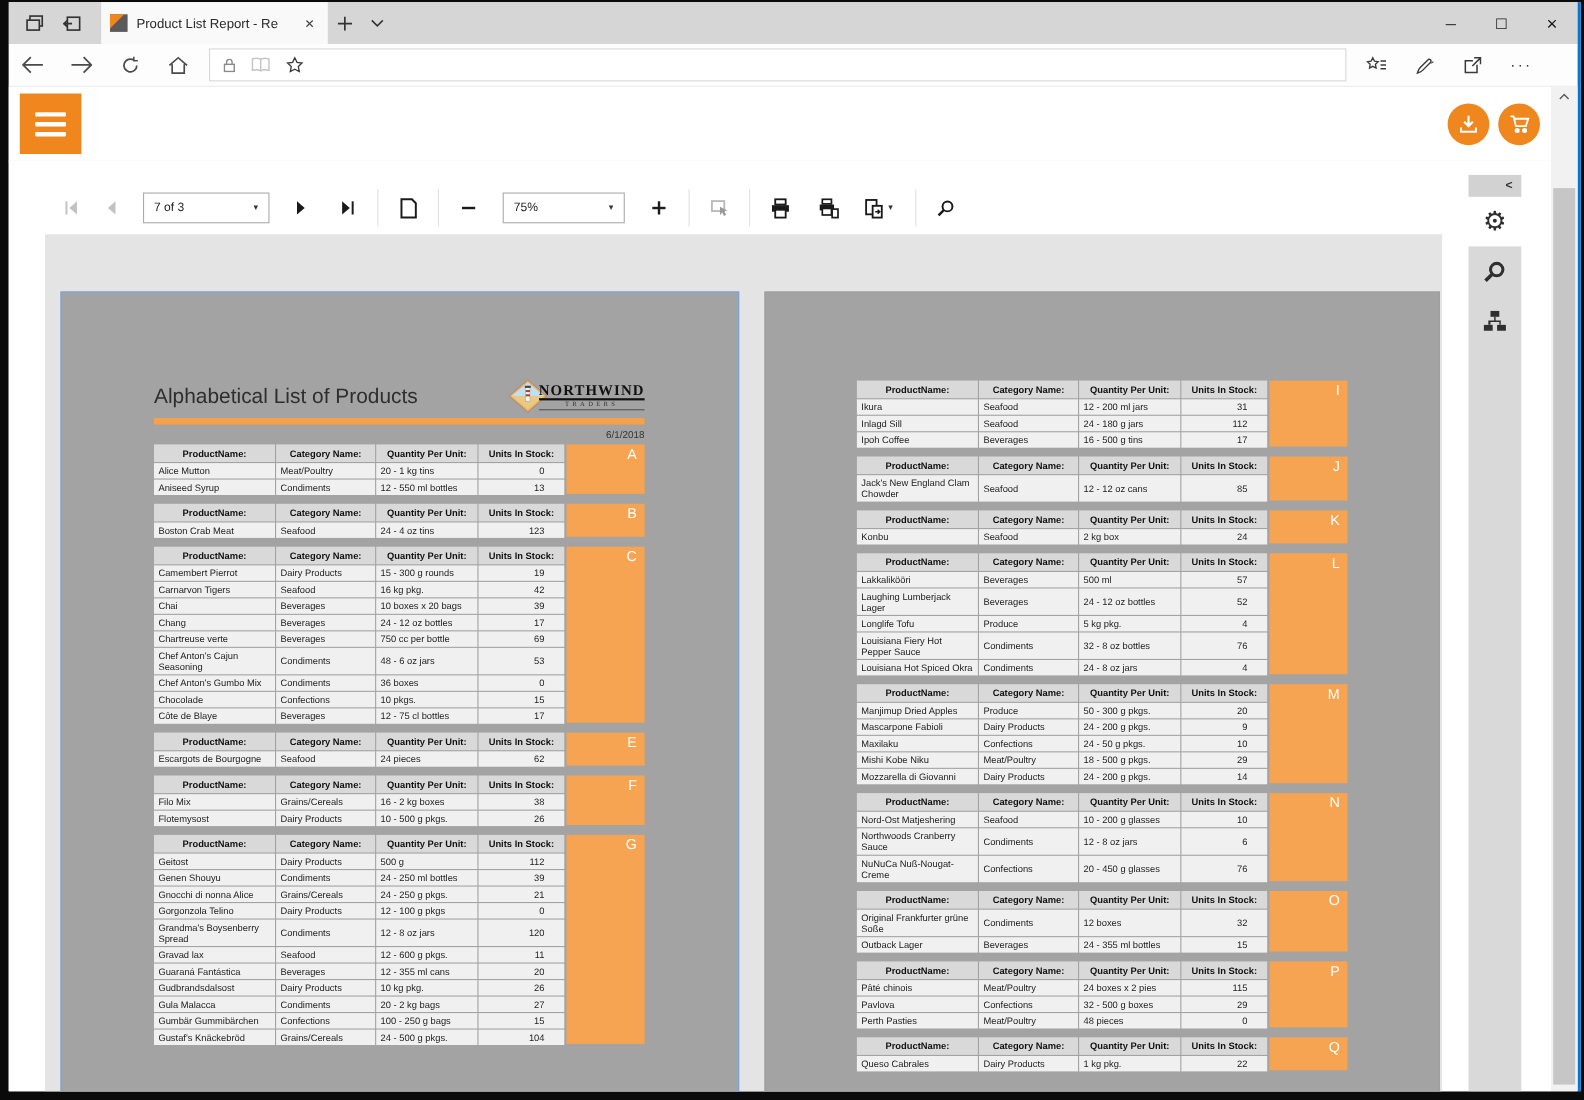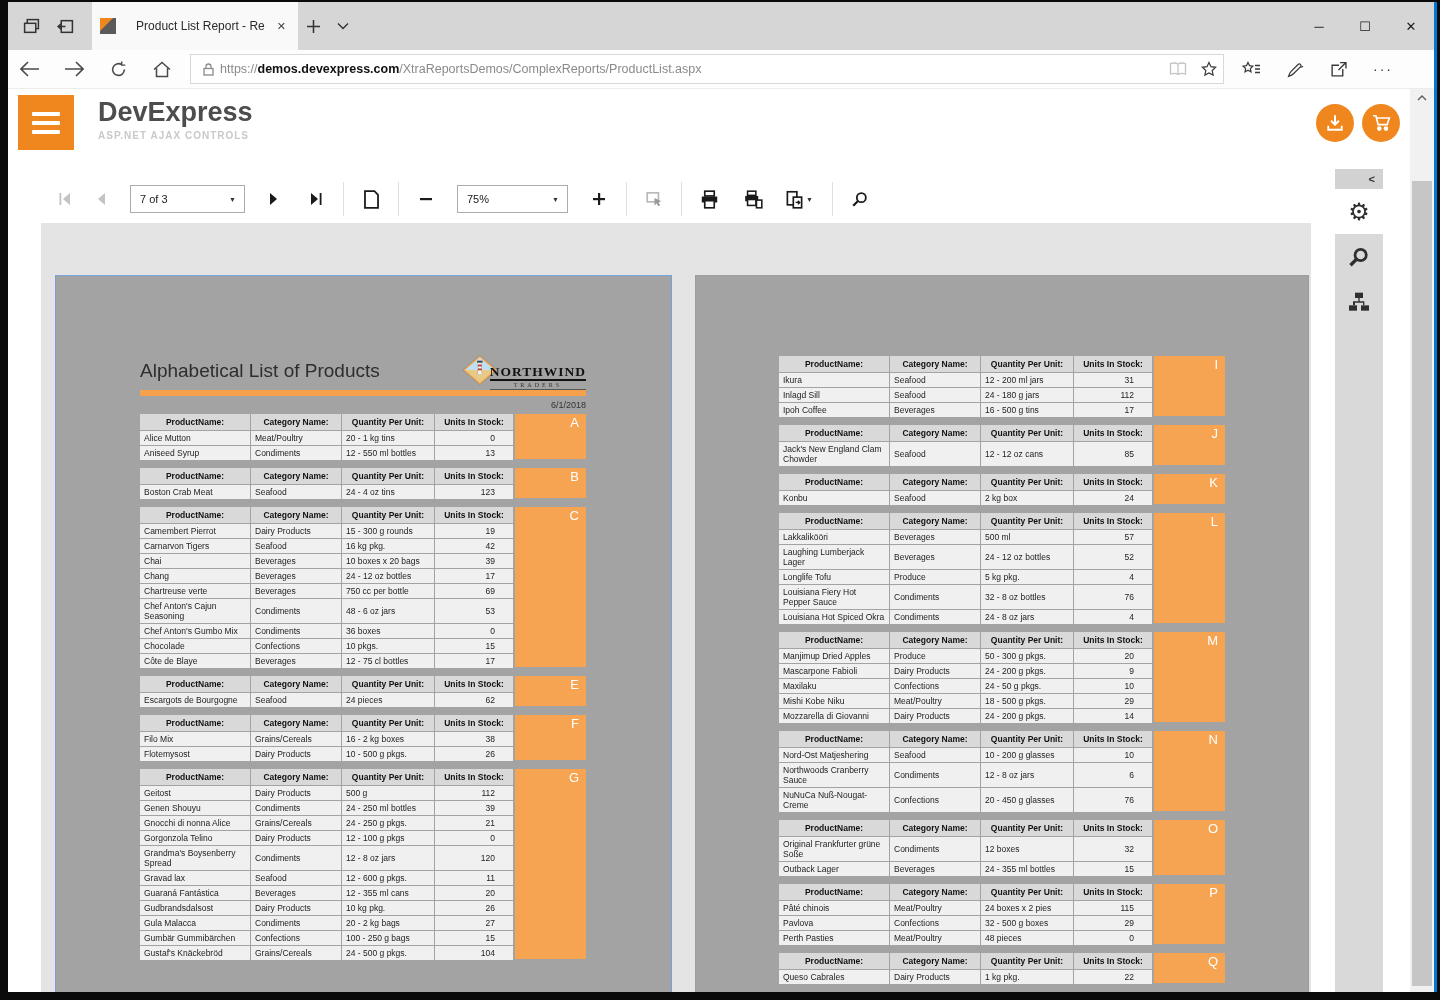--- a/index.html
+++ b/index.html
@@ -1,21 +1,21 @@
 <!DOCTYPE html>
 <html><head>
 <meta charset="utf-8">
 <style>
   html,body{margin:0;padding:0;}
   body{width:1440px;height:1000px;background:#0a0a0a;position:relative;overflow:hidden;
        font-family:"Liberation Sans", sans-serif; -webkit-font-smoothing:antialiased;}
   .window{position:absolute;left:8px;top:2px;width:1426px;height:990px;background:#fff;
           border-right:3px solid #0078D7;display:flex;flex-direction:column;}
   
-  .titlebar{height:48px;background:#d6d6d6;display:flex;align-items:stretch;flex:0 0 auto;text-align:right;}
+  .titlebar{height:38px;background:#d6d6d6;display:flex;align-items:stretch;flex:0 0 auto;}
   .tb-icon-btn{width:34px;display:flex;align-items:center;justify-content:center;color:#333;}
   .tab{width:190px;background:#f9f9f9;display:flex;align-items:center;padding:0 8px;gap:8px;margin-left:10px;}
   .tab-title{font-size:12px;color:#2b2b2b;white-space:nowrap;overflow:hidden;flex:1;}
   .tab-close{color:#444;font-size:11px;padding:2px 4px;}
   .favicon{width:16px;height:16px;background:#5a5a5a;position:relative;flex:0 0 auto;}
   .favicon:before{content:"";position:absolute;left:0;top:0;border-style:solid;border-width:13px 13px 0 0;border-color:#f0871e transparent transparent transparent;}
   .newtab,.tabchev{width:30px;display:flex;align-items:center;justify-content:center;color:#333;}
   .win-controls{margin-left:auto;display:flex;}
   .win-btn{width:46px;display:flex;align-items:center;justify-content:center;color:#1a1a1a;font-size:13px;}
   
@@ -45,21 +45,21 @@
   .vt-sep{width:1px;height:34px;background:#e0e0e0;margin:0 4px;}
   .vt-combo{width:104px;height:26px;border:1px solid #ababab;background:#fff;display:flex;align-items:center;font-size:11px;color:#222;padding-left:9px;position:relative;}
   .vt-combo .caret{position:absolute;right:8px;font-size:7px;color:#333;}
   .surface{position:absolute;left:33px;top:67px;width:1270px;bottom:0;background:#e4e4e4;overflow:hidden;}
   .rpt-page{position:absolute;top:40px;height:745px;background:#a3a3a3;overflow:hidden;margin-top:12px;}
   .page1{left:14px;width:615px;border:1px solid #76a3dc;}
   .page2{left:654px;width:612px;border:1px solid #9d9d9d;}
   .rpt-title{position:absolute;left:84px;top:84px;font-size:19px;color:#2e2e2e;}
   .rpt-rule{position:absolute;left:84px;top:114px;width:446px;height:6px;background:#f5a04a;}
   .rpt-date{position:absolute;left:84px;top:124px;width:446px;text-align:right;font-size:9px;color:#333;}
-  .logo{position:absolute;left:406px;top:74px;width:124px;height:40px;display:flex;align-items:flex-end;}
+  .logo{position:absolute;left:406px;top:74px;width:124px;height:40px;display:flex;align-items:center;}
   .logo-text{margin-left:-8px;}
   .logo-name{font-family:"Liberation Serif", serif;font-weight:bold;font-size:13.5px;color:#111;letter-spacing:1px;border-bottom:2px solid #111;line-height:15px;}
   .logo-sub{font-family:"Liberation Serif", serif;font-size:6px;color:#333;letter-spacing:3px;text-align:center;border-bottom:1px solid #555;line-height:8px;}
   .groups{position:absolute;width:446px;}
   .page1 .groups{left:84px;top:138px;}
   .page2 .groups{left:83px;top:80px;}
   .group{position:relative;width:446px;margin-bottom:8px;}
   .grp-table{width:402px;}
   .grp-row{display:grid;grid-template-columns:110px 90px 92px 78px;gap:1px;margin-bottom:1px;}
   .grp-row .cell{background:#f0f0f0;font-size:8.5px;color:#222;padding:2px 4px;line-height:10px;display:flex;align-items:center;}
@@ -145,21 +145,20 @@
           <path d="M1 8L9 1l8 7M3.5 6.8V15h11V6.8"></path>
         </svg>
     </div>
     <div class="addressbar">
       <span class="addr-lock">
         <svg width="11" height="13" viewBox="0 0 11 13" fill="none" stroke="#8a8a8a" stroke-width="1.3">
             <rect x="1" y="5.5" width="9" height="6.5"></rect>
             <path d="M3 5.5V3.5a2.5 2.5 0 0 1 5 0v2"></path>
           </svg>
       </span>
-      <span class="addr-text"><span>https://</span><b>demos.devexpress.com</b><span>/XtraReportsDemos/ComplexReports/ProductList.aspx</span></span>
       <span class="addr-right">
         <span>
           <svg width="18" height="14" viewBox="0 0 18 14" fill="none" stroke="#c4c4c4" stroke-width="1.3">
               <path d="M9 2C7 .8 4 .8 1.5 1.6V12c2.5-.8 5.5-.8 7.5.4 2-1.2 5-1.2 7.5-.4V1.6C14 .8 11 .8 9 2zM9 2v10.4"></path>
             </svg>
         </span>
         <span>
           <svg width="16" height="16" viewBox="0 0 16 16" fill="none" stroke="#3a3a3a" stroke-width="1.2">
               <path d="M8 1.5l2 4.2 4.6.6-3.4 3.2.9 4.6L8 11.9l-4.1 2.2.9-4.6L1.4 6.3 6 5.7z"></path>
             </svg>
@@ -190,24 +189,20 @@
   </div>
 
   <div class="content">
 
     <div class="site-header">
       <div class="hamburger">
           <span></span>
           <span></span>
           <span></span>
         </div>
-      <div class="brand">
-        <div class="brand-name">DevExpress</div>
-        <div class="brand-sub">ASP.NET AJAX CONTROLS</div>
-      </div>
       <div class="header-actions">
         <div class="circle-btn">
           <svg width="18" height="18" viewBox="0 0 16 16" fill="none" stroke="#fff" stroke-width="1.8">
               <path d="M8 1v8M4.5 6L8 9.5 11.5 6"></path>
               <path d="M2 10.5V14h12v-3.5" stroke-width="1.6"></path>
             </svg>
         </div>
         <div class="circle-btn">
           <svg width="19" height="18" viewBox="0 0 17 16" fill="none" stroke="#fff" stroke-width="1.5">
               <path d="M1 1.5h2.5l2 8h8l2-6H4"></path>

